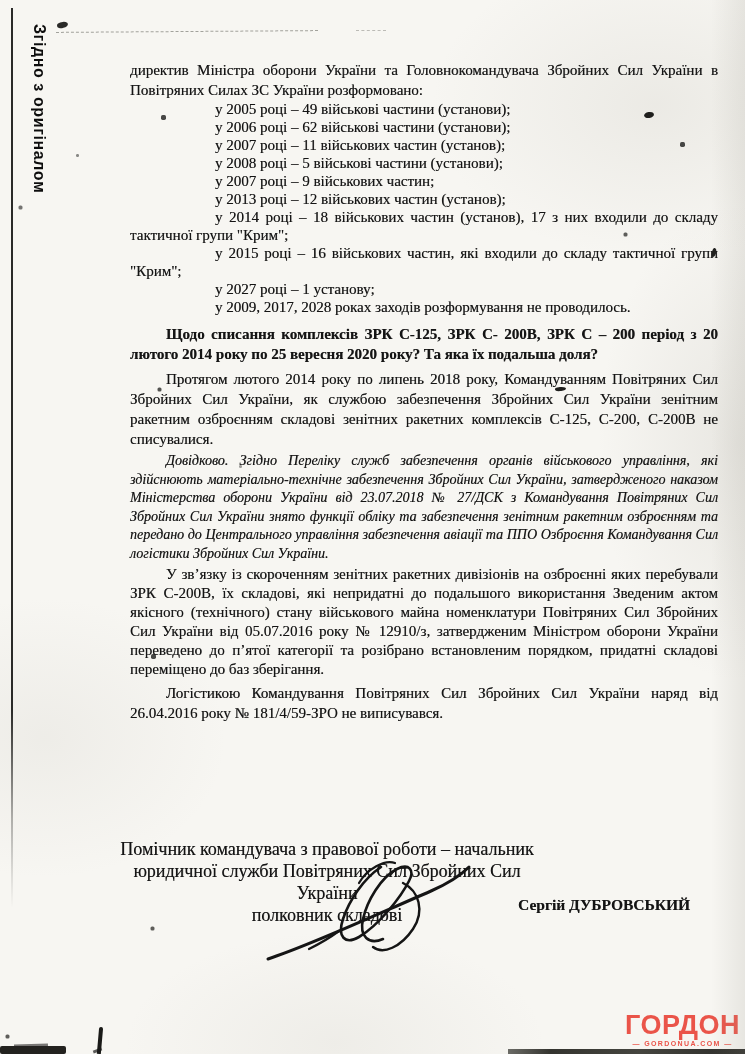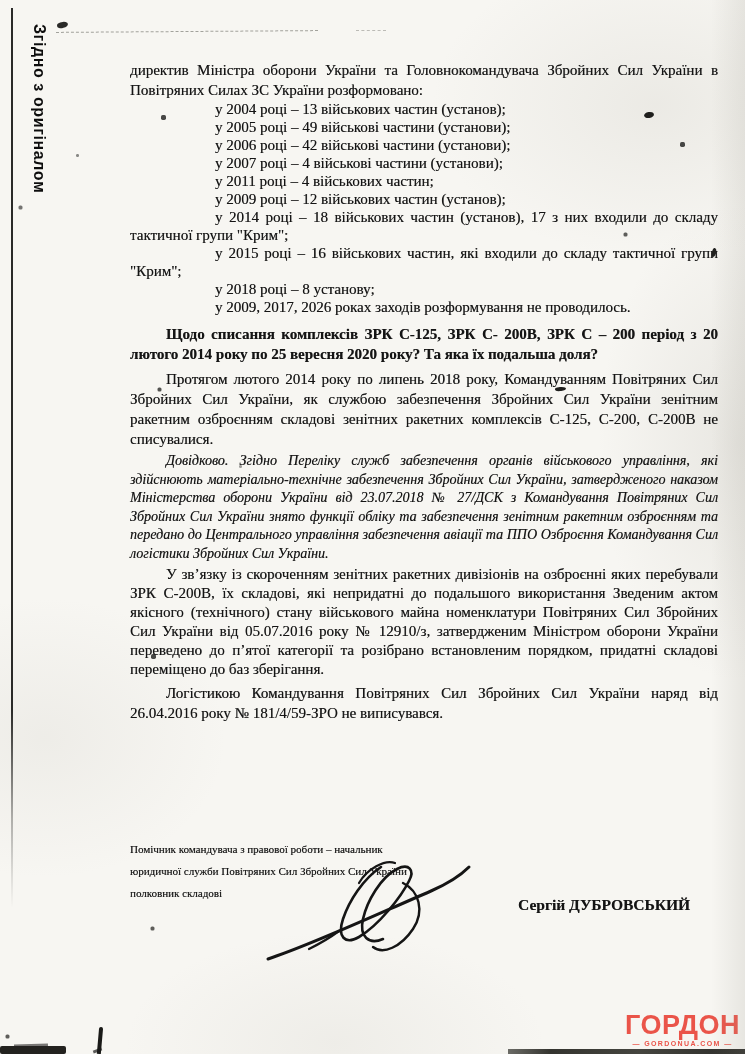--- a/index.html
+++ b/index.html
@@ -33,22 +33,22 @@
   .doc p{margin:0;}
   .list{line-height:18px;}
   .list-entry{text-indent:85px;}
   .q{margin-top:8px !important;font-weight:bold;text-indent:36px;}
   .p{text-indent:36px;}
   .p2{margin-top:5px !important;}
   .ref{margin-top:3px !important;font-style:italic;font-size:14px;line-height:18.5px;text-indent:36px;}
   .p4{margin-top:2px !important;line-height:19px;}
   .p5{margin-top:4px !important;}
 
-  .signoff{position:absolute;left:130px;top:838px;width:430px;font-size:11px;line-height:22px;
-    text-shadow:.3px .3px 0 rgba(20,20,20,.55);}
+  .signoff{position:absolute;left:112px;top:838px;width:430px;font-size:18px;line-height:22px;
+    text-shadow:.3px .3px 0 rgba(20,20,20,.55);text-align:center;}
   .sign-name{position:absolute;left:518px;top:896px;font-size:15.5px;font-weight:bold;
     text-shadow:.3px .3px 0 rgba(20,20,20,.5);}
   .signature{position:absolute;left:263px;top:851px;}
 
   .logo{position:absolute;right:5px;bottom:7px;text-align:center;font-family:"Liberation Sans", sans-serif;color:#ea5449;}
   .logo-title{font-weight:bold;font-size:27px;line-height:26px;letter-spacing:.5px;}
   .logo-sub{font-weight:bold;font-size:7px;letter-spacing:1.4px;margin-top:2px;}
 
   .specks{position:absolute;left:0;top:0;width:1px;height:1px;background:transparent;border-radius:50%;
     box-shadow:
@@ -81,30 +81,30 @@
   <div class="left-line"></div>
   <div class="stamp">Згідно з оригіналом</div>
 
   <div class="dash-blob"></div>
   <div class="dash-line dash-1"></div>
   <div class="dash-line dash-2"></div>
 
   <div class="doc">
     <p class="intro">директив Міністра оборони України та Головнокомандувача Збройних Сил України в Повітряних Силах ЗС України розформовано:</p>
     <div class="list">
-        <div class="list-entry">у 2004 році – 13 військових частин (установ);</div>
         <div class="list-entry">у 2005 році – 49 військові частини (установи);</div>
-        <div class="list-entry">у 2006 році – 42 військові частини (установи);</div>
-        <div class="list-entry">у 2007 році – 4 військові частини (установи);</div>
-        <div class="list-entry">у 2011 році – 4 військових частин;</div>
-        <div class="list-entry">у 2009 році – 12 військових частин (установ);</div>
+        <div class="list-entry">у 2006 році – 62 військові частини (установи);</div>
+        <div class="list-entry">у 2007 році – 11 військових частин (установ);</div>
+        <div class="list-entry">у 2008 році – 5 військові частини (установи);</div>
+        <div class="list-entry">у 2007 році – 9 військових частин;</div>
+        <div class="list-entry">у 2013 році – 12 військових частин (установ);</div>
         <div class="list-entry">у 2014 році – 18 військових частин (установ), 17 з них входили до складу тактичної групи "Крим";</div>
         <div class="list-entry">у 2015 році – 16 військових частин, які входили до складу тактичної групи "Крим";</div>
-        <div class="list-entry">у 2018 році – 8 установу;</div>
-        <div class="list-entry">у 2009, 2017, 2026 роках заходів розформування не проводилось.</div>
+        <div class="list-entry">у 2027 році – 1 установу;</div>
+        <div class="list-entry">у 2009, 2017, 2028 роках заходів розформування не проводилось.</div>
       </div>
     <p class="q">Щодо списання комплексів ЗРК С-125, ЗРК С- 200В, ЗРК С – 200 період з 20 лютого 2014 року по 25 вересня 2020 року? Та яка їх подальша доля?</p>
     <p class="p p2">Протягом лютого 2014 року по липень 2018 року, Командуванням Повітряних Сил Збройних Сил України, як службою забезпечення Збройних Сил України зенітним ракетним озброєнням складові зенітних ракетних комплексів С-125, С-200, С-200В не списувалися.</p>
     <p class="ref">Довідково. Згідно Переліку служб забезпечення органів військового управління, які здійснюють матеріально-технічне забезпечення Збройних Сил України, затвердженого наказом Міністерства оборони України від 23.07.2018 № 27/ДСК з Командування Повітряних Сил Збройних Сил України знято функції обліку та забезпечення зенітним ракетним озброєнням та передано до Центрального управління забезпечення авіації та ППО Озброєння Командування Сил логістики Збройних Сил України.</p>
     <p class="p p4">У зв’язку із скороченням зенітних ракетних дивізіонів на озброєнні яких перебували ЗРК С-200В, їх складові, які непридатні до подальшого використання Зведеним актом якісного (технічного) стану військового майна номенклатури Повітряних Сил Збройних Сил України від 05.07.2016 року № 12910/з, затвердженим Міністром оборони України переведено до п’ятої категорії та розібрано встановленим порядком, придатні складові переміщено до баз зберігання.</p>
     <p class="p p5">Логістикою Командування Повітряних Сил Збройних Сил України наряд від 26.04.2016 року № 181/4/59-ЗРО не виписувався.</p>
   </div>
 
   <div class="signoff">
       <div class="signoff-line">Помічник командувача з правової роботи – начальник</div>

